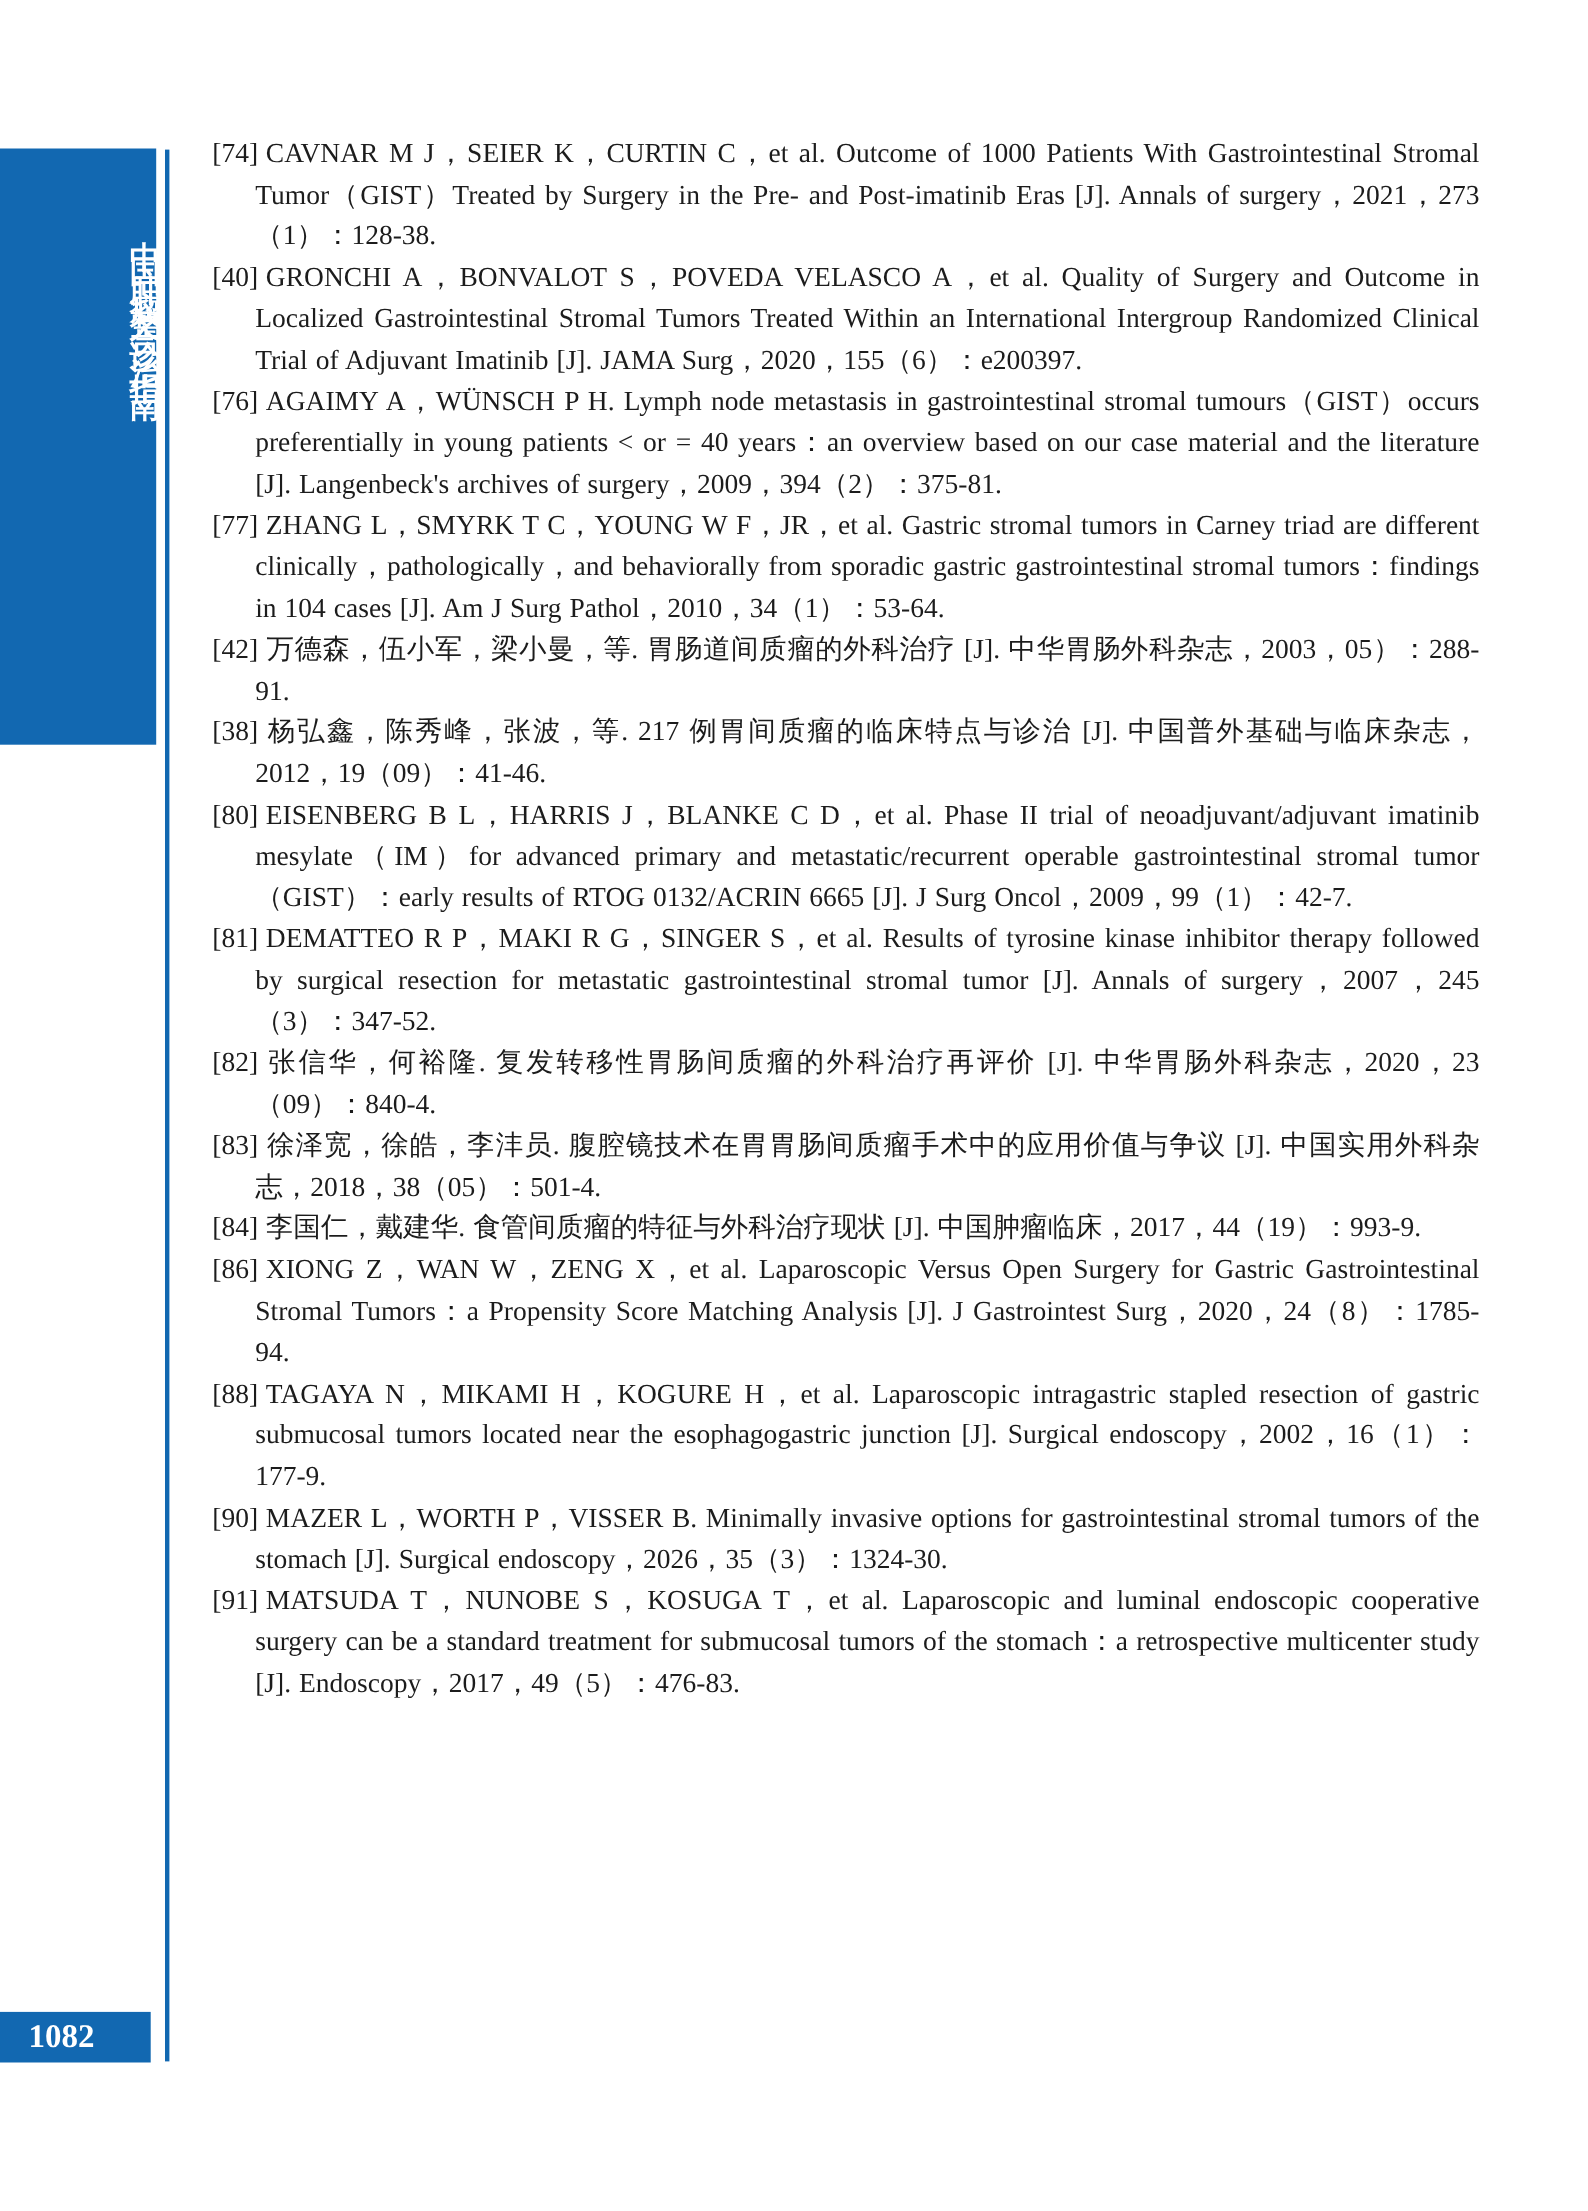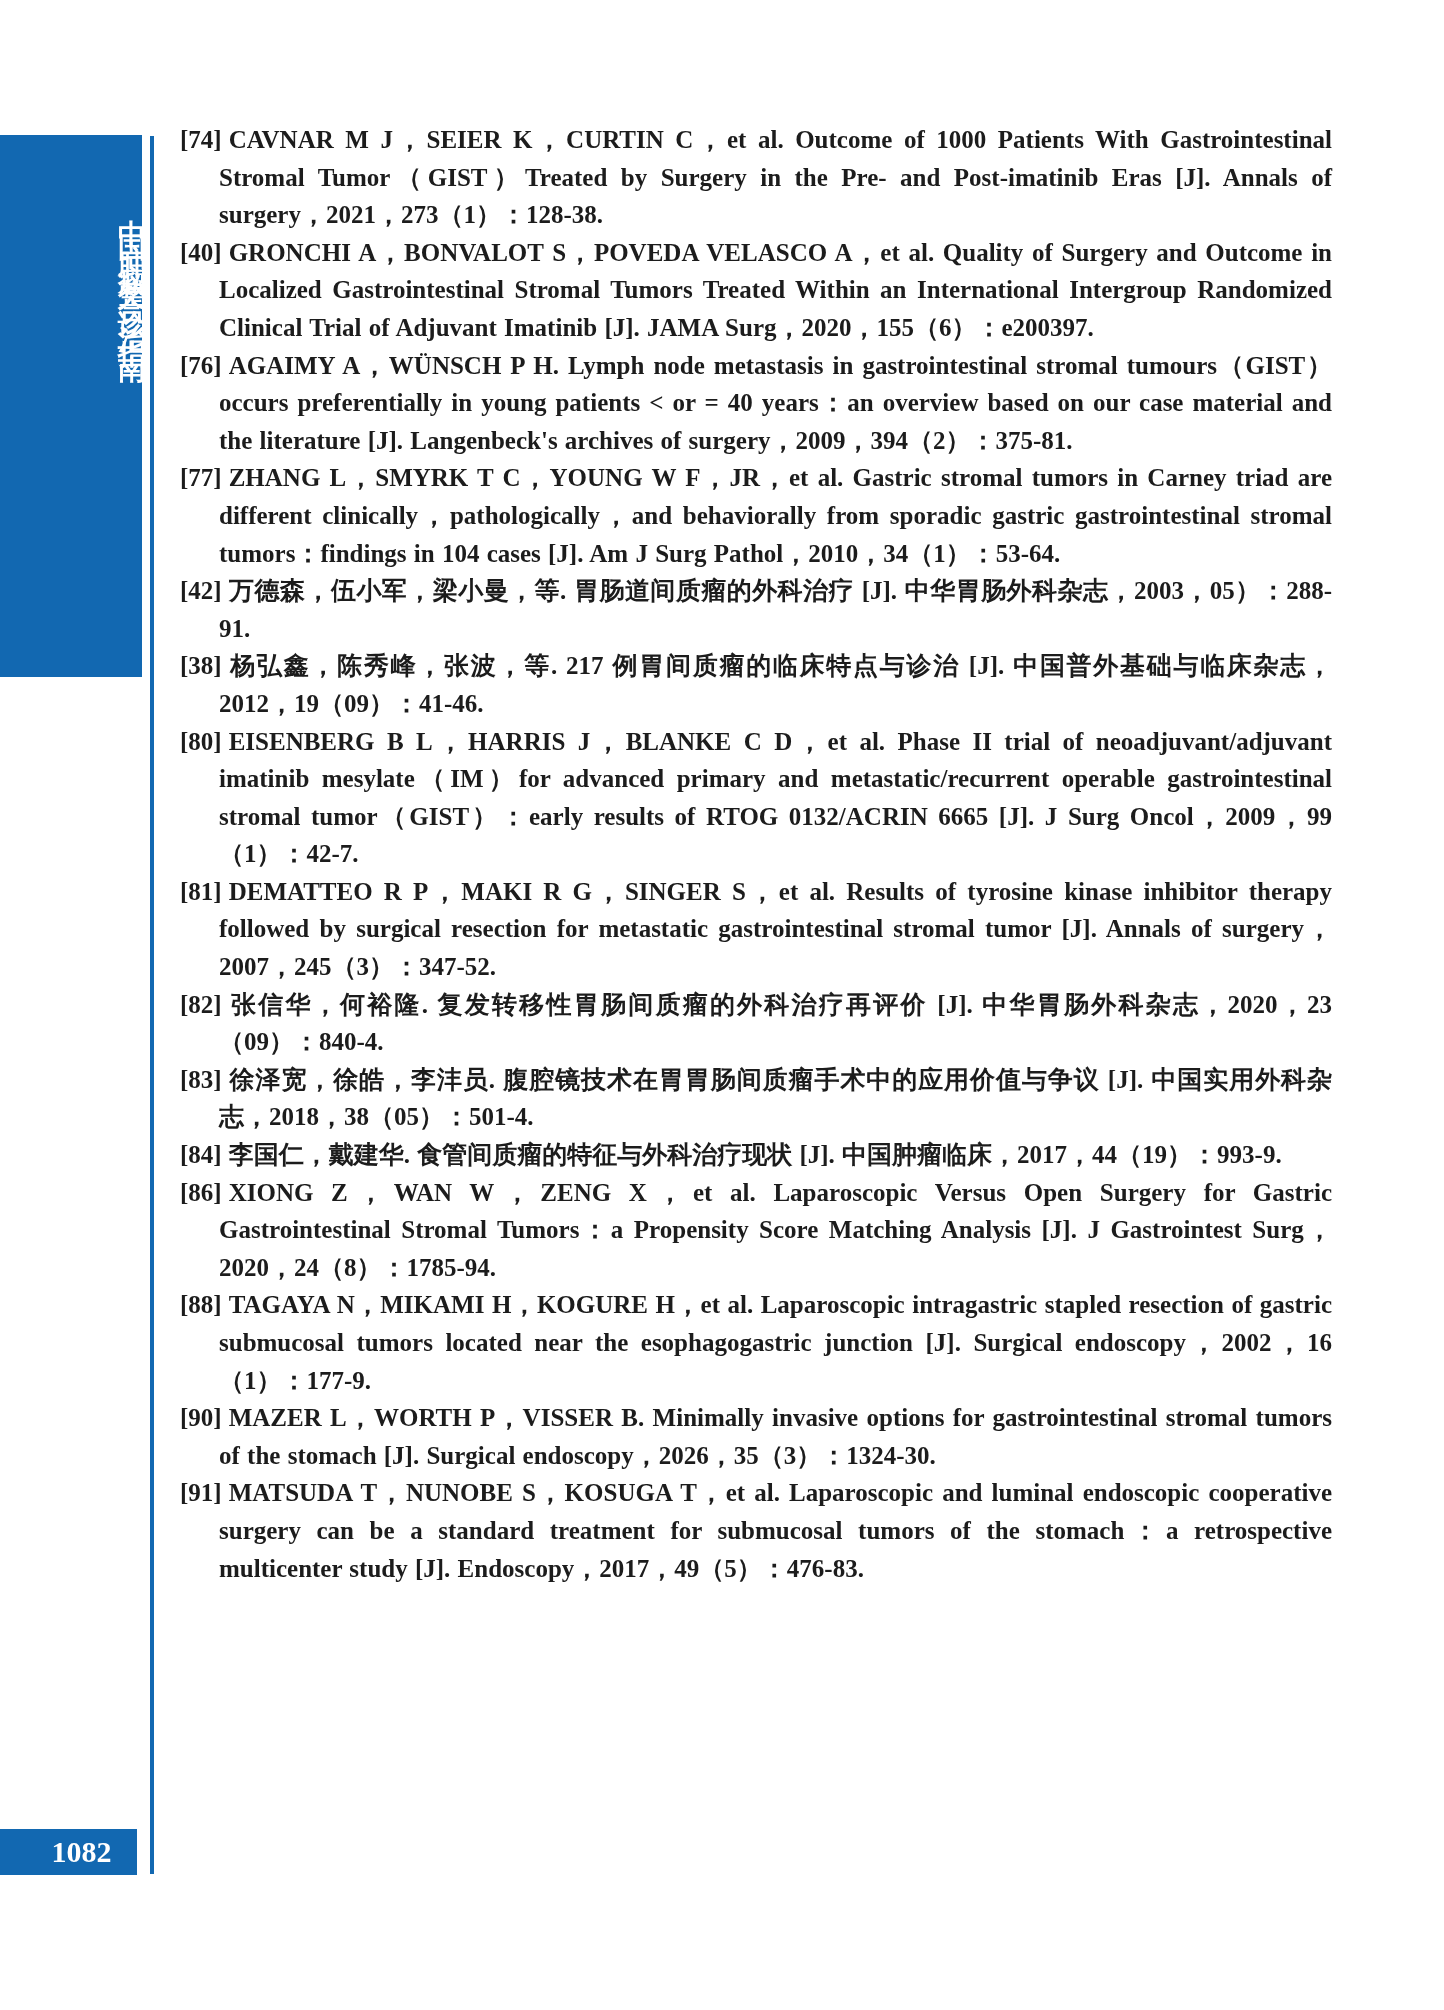--- a/index.html
+++ b/index.html
@@ -59,35 +59,33 @@
     top: 1829px;
     width: 137px;
     height: 46px;
     background: var(--accent, #1268B1);
   }
   .page-num {
     display: block;
     width: 100%;
     height: 100%;
     line-height: 46px;
-    text-align: center;
     padding-left: 26px;
     box-sizing: border-box;
     color: #ffffff;
     font-family: "Liberation Serif", "DejaVu Serif", serif;
     font-weight: 700;
     font-size: 30px;
   }
   
   .content {
     position: absolute;
-    left: 180px;
+    left: 193px;
     top: 121px;
     width: 1152px;
-    font-weight: bold;
   }
   .ref {
     position: relative;
     padding-left: 39px;
     text-indent: -39px;
     font-size: 25px;
     line-height: 37.6px;
     text-align: justify;
     text-justify: inter-word;
     word-spacing: 1px;

